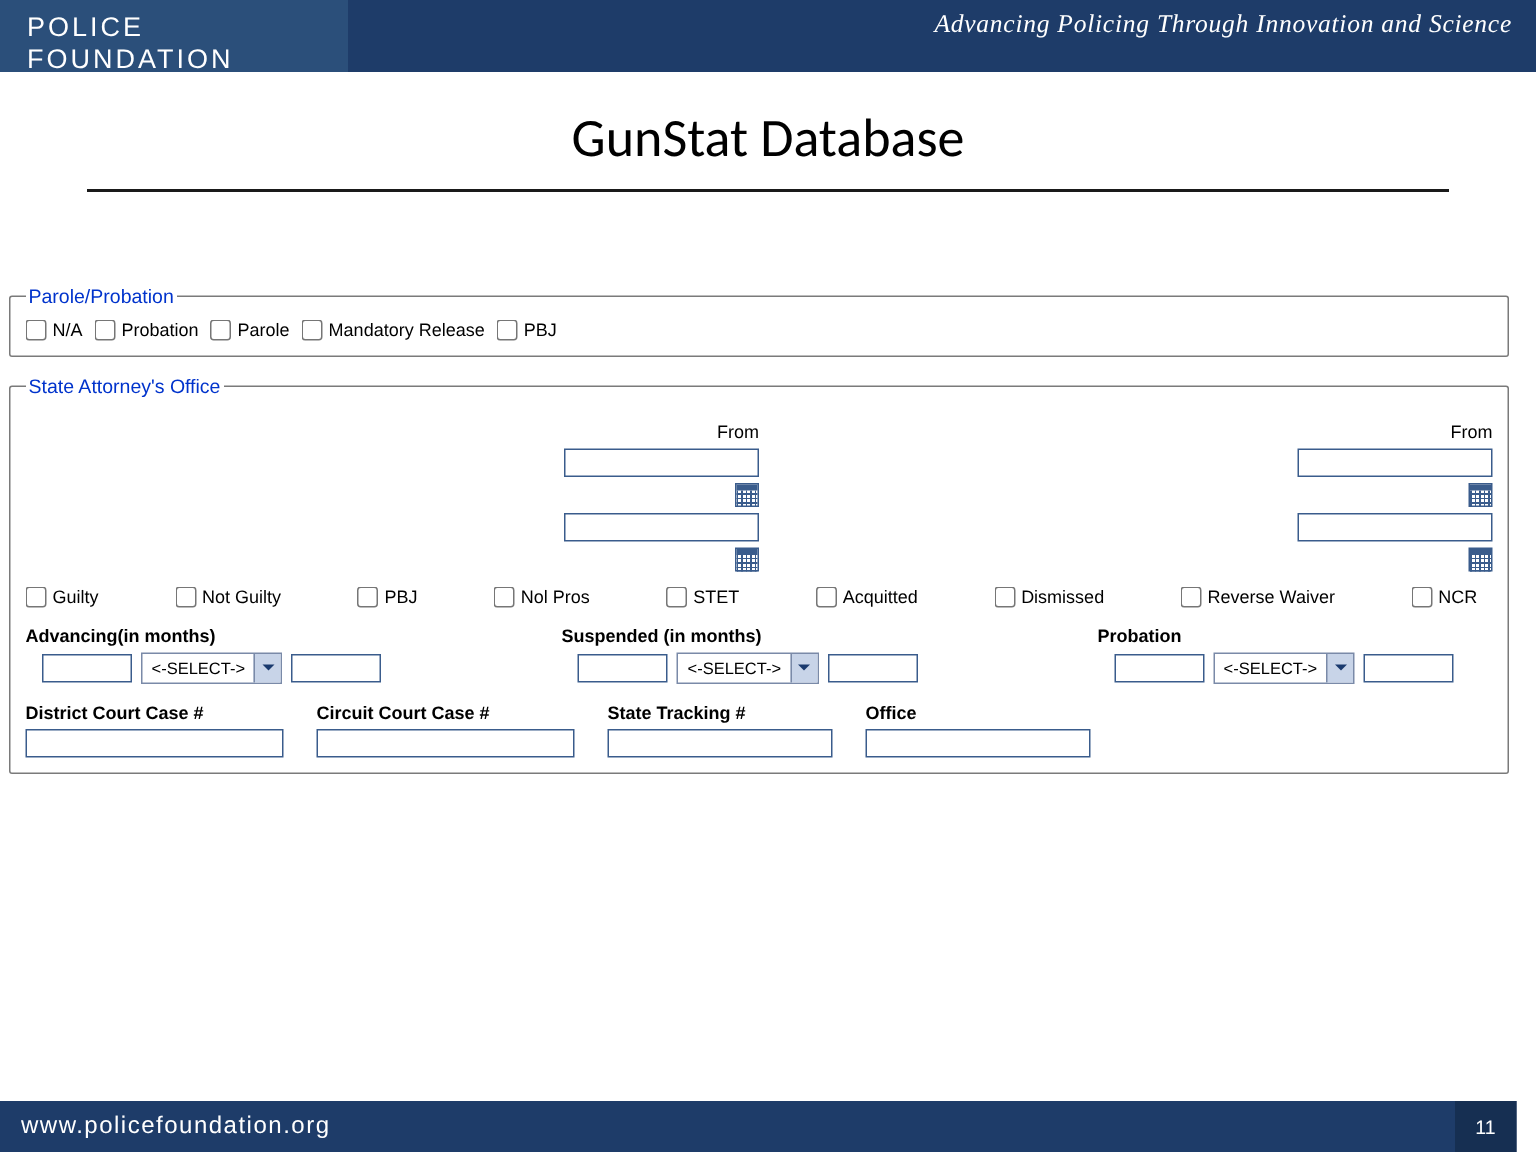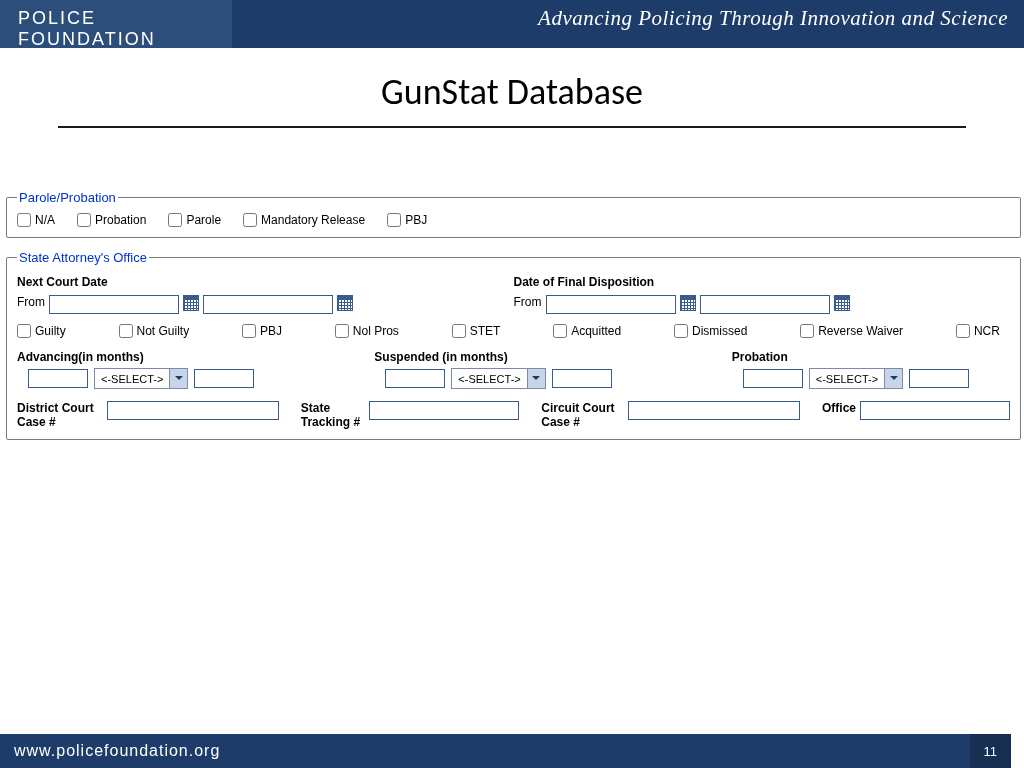--- a/index.html
+++ b/index.html
@@ -24,72 +24,72 @@
     font-size: 18px;
     padding: 8px 18px;
     width: 232px;
   }
   .top-right {
     flex: 1;
     background: #1e3c69;
     color: #fff;
     font-style: italic;
     font-family: Georgia, serif;
-    font-size: 21px;
+    font-size: 17px;
     text-align: right;
     padding: 6px 16px;
     letter-spacing: 0.5px;
   }
   .page-title {
     text-align: center;
     font-size: 36px;
     font-weight: 400;
     margin-top: 22px;
     font-family: Calibri, Arial, sans-serif;
   }
   .title-underline {
     height: 2px;
     background: #1a1a1a;
     margin: 12px 58px 0 58px;
   }
   .form-area {
-    margin: 62px 3px 0 6px;
+    margin: 62px 18px 0 6px;
     font-size: 12px;
   }
   fieldset {
     border: 1px solid #7a7a7a;
     border-radius: 2px;
     padding: 6px 10px 10px 10px;
     margin-bottom: 12px;
   }
   legend {
     color: #0033cc;
     font-size: 13px;
     padding: 0 2px;
   }
   .check-row {
     display: flex;
-    gap: 22px;
+    gap: 8px;
     align-items: center;
     margin-top: 2px;
   }
   .chk {
     display: flex;
     align-items: center;
     gap: 4px;
   }
   .chk input { width: 14px; height: 14px; border:1px solid #666; }
   .bold-label { font-weight: bold; font-size: 12px; }
   .date-section {
     display: flex;
     margin-top: 4px;
     justify-content: space-between;
   }
   .date-col { flex: 1; }
-  .date-inputs { display:flex; align-items:flex-start; gap:4px; margin-top:6px; }
+  .date-inputs { display:flex; align-items:flex-end; gap:4px; margin-top:6px;flex-direction:column; }
   .date-inputs input[type=text] {
     width: 130px; height: 19px; border:1px solid #3a5c8c;
   }
   .cal-icon {
     width: 16px; height: 16px; display:inline-block;
     background:
       linear-gradient(#3a5c8c,#3a5c8c) top/100% 4px no-repeat,
       repeating-linear-gradient(90deg,#3a5c8c 0 1px,transparent 1px 3px) 0 4px/100% 12px no-repeat,
       repeating-linear-gradient(0deg,#3a5c8c 0 1px,transparent 1px 3px) 0 4px/100% 12px no-repeat;
     border:1px solid #3a5c8c;
@@ -103,21 +103,21 @@
     display:inline-flex; align-items:center; border:1px solid #7a8aa8;
     height:21px; background:#fff;
   }
   .sel-wrap span { padding:0 6px; font-size:11px; }
   .sel-btn {
     width:18px; height:19px; background:#c8d4e8; border-left:1px solid #7a8aa8;
     display:flex; align-items:center; justify-content:center;
   }
   .sel-btn::after { content:""; border:4px solid transparent; border-top-color:#1a3a6e; margin-top:3px;}
   .case-id-row { display:flex; gap:22px; margin-top:12px; }
-  .case-id-col { display:flex; gap:4px;}
+  .case-id-col { display:flex; flex-direction:column; gap:4px;}
   .case-id-col input { height:19px; border:1px solid #3a5c8c; }
   .w180 { width: 172px; }
   .w200 { width: 190px; }
   .footer {
     position:absolute; bottom:0; left:0; right:13px; height:34px;
     background:#1e3c69; display:flex; align-items:center; justify-content:space-between;
     padding:0 14px; color:#fff;
   }
   .footer-url { font-family:"Arial Narrow",Arial,sans-serif; letter-spacing:1px; font-size:16px;}
   .footer-pn { background:#162f52; height:34px; display:flex; align-items:center;
@@ -160,31 +160,29 @@
           <span>PBJ</span>
         </label>
     </div>
   </fieldset>
 
   <fieldset>
     <legend>State Attorney's Office</legend>
 
     <div class="date-section">
       <div class="date-col">
-        <div class="bold-label">Next Court Date</div>
         <div class="date-inputs">
           <span>From</span>
           <input type="text" style="">
           <span class="cal-icon"></span>
           <input type="text" style="">
           <span class="cal-icon"></span>
         </div>
       </div>
       <div class="date-col">
-        <div class="bold-label">Date of Final Disposition</div>
         <div class="date-inputs">
           <span>From</span>
           <input type="text" style="">
           <span class="cal-icon"></span>
           <input type="text" style="">
           <span class="cal-icon"></span>
         </div>
       </div>
     </div>
 
@@ -264,26 +262,26 @@
         </div>
       </div>
     </div>
 
     <div class="case-id-row">
       <div class="case-id-col">
           <span class="bold-label">District Court Case #</span>
           <input class="w180" style="">
         </div>
       <div class="case-id-col">
+          <span class="bold-label">Circuit Court Case #</span>
+          <input class="w180" style="">
+        </div>
+      <div class="case-id-col">
           <span class="bold-label">State Tracking #</span>
           <input class="w180" style="width: 150px;">
-        </div>
-      <div class="case-id-col">
-          <span class="bold-label">Circuit Court Case #</span>
-          <input class="w180" style="">
         </div>
       <div class="case-id-col">
           <span class="bold-label">Office</span>
           <input class="w180" style="width: 150px;">
         </div>
     </div>
 
   </fieldset>
 </div>
 

